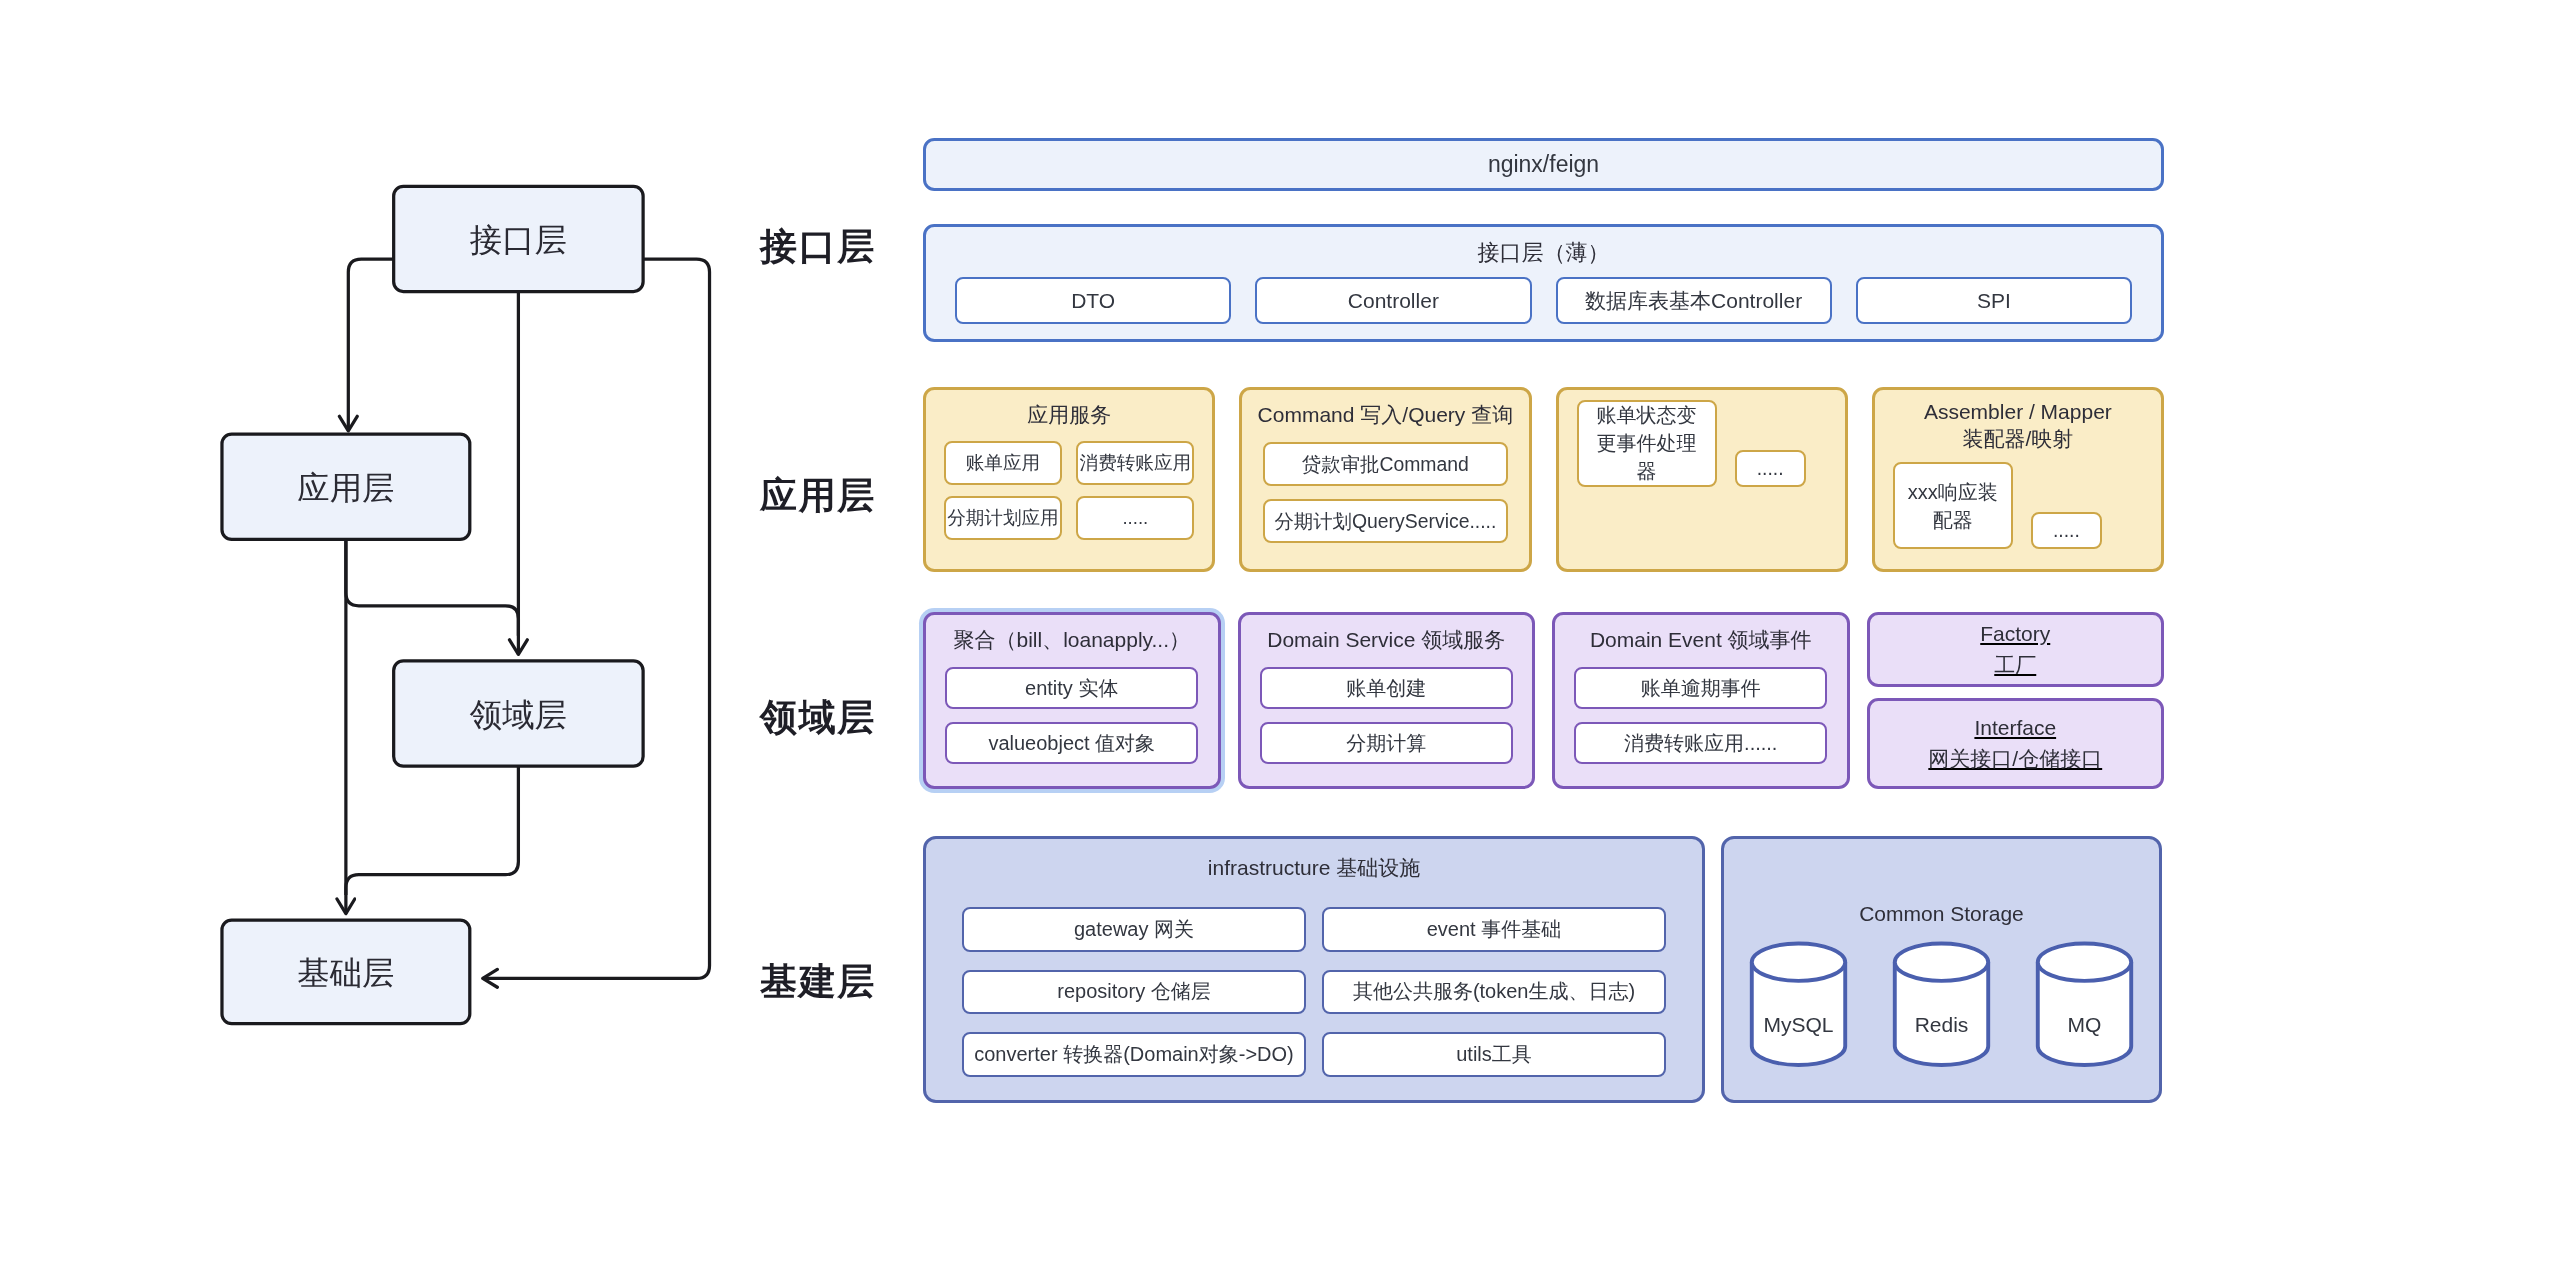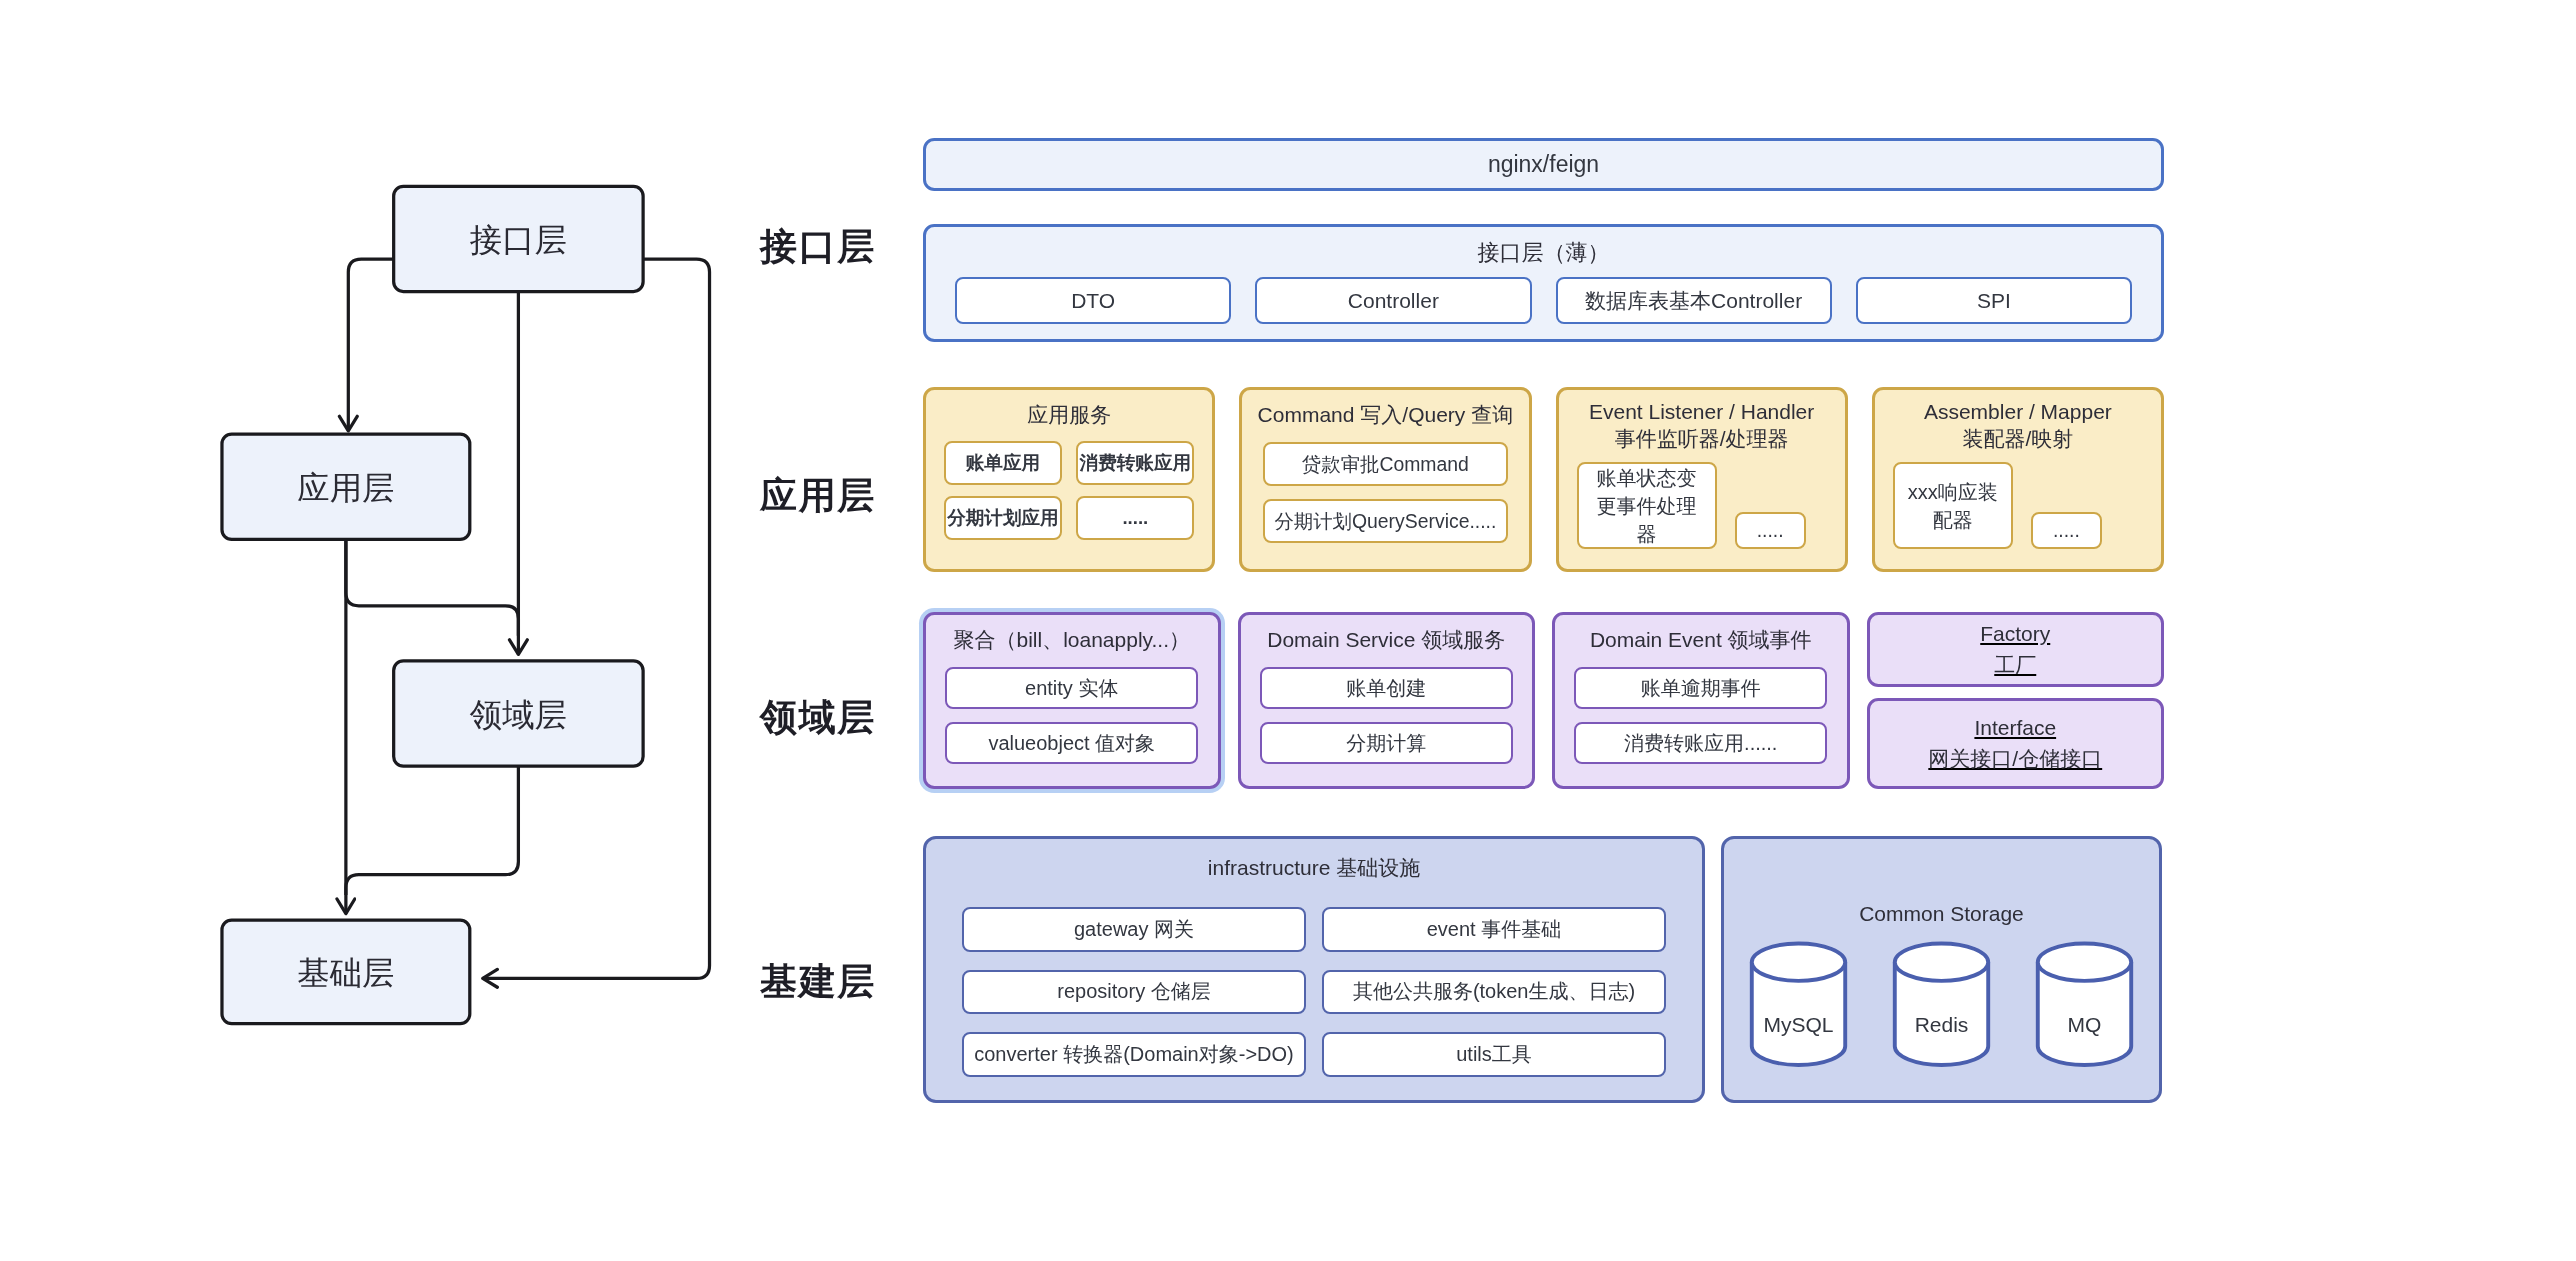--- a/index.html
+++ b/index.html
@@ -44,21 +44,21 @@
   
   .grid-row4 { position:absolute; left:923px; width:1241px;
                display:grid; grid-template-columns:repeat(4,1fr); gap:24px; }
   .app-row { top:387px; height:185px; }
   .dom-row { top:612px; height:177px;gap:17px; }
   .group { border-radius:11.3px; position:relative; }
 
   .g-title { margin-top:11.3px; text-align:center; font-size:21px; color:#2e2e38; }
   .g-title2 { margin-top:8px; text-align:center; font-size:21px; line-height:1.3; color:#2e2e38; }
 
-  .grid2x2 { margin:11.3px 18px 0; display:grid; grid-template-columns:1fr 1fr; gap:11.3px 14.6px;font-weight:bold; }
+  .grid2x2 { margin:11.3px 18px 0; display:grid; grid-template-columns:1fr 1fr; gap:11.3px 14.6px; }
   .grid2x2 .wbox { height:44px; font-size:18.6px; }
 
   .stack { margin:13px 21px 0; display:flex; flex-direction:column; gap:13px; }
   .stack .wbox { height:44px; font-size:19.4px; }
 
   .listen-row { margin:9.7px 18px 0; display:flex; align-items:flex-end; gap:18px; }
   .bigcell { width:56%; height:87px; font-size:20px; line-height:1.4; padding:0 9.7px; }
   .smallcell { width:71px; height:37px; font-size:19.4px; }
 
   .dstack { margin:13px 19.4px 0; display:flex; flex-direction:column; gap:13px; }
@@ -153,24 +153,20 @@
 
     <div class="group yellow">
       <div class="g-title">Command 写入/Query 查询</div>
       <div class="stack">
         <div class="wbox wb-gold">贷款审批Command</div>
         <div class="wbox wb-gold">分期计划QueryService.....</div>
       </div>
     </div>
 
     <div class="group yellow">
-      <div class="g-title2">
-        <div>Event Listener / Handler</div>
-        <div>事件监听器/处理器</div>
-      </div>
       <div class="listen-row">
         <div class="wbox wb-gold bigcell">账单状态变更事件处理器</div>
         <div class="wbox wb-gold smallcell">.....</div>
       </div>
     </div>
 
     <div class="group yellow">
       <div class="g-title2">
         <div>Assembler / Mapper</div>
         <div>装配器/映射</div>

